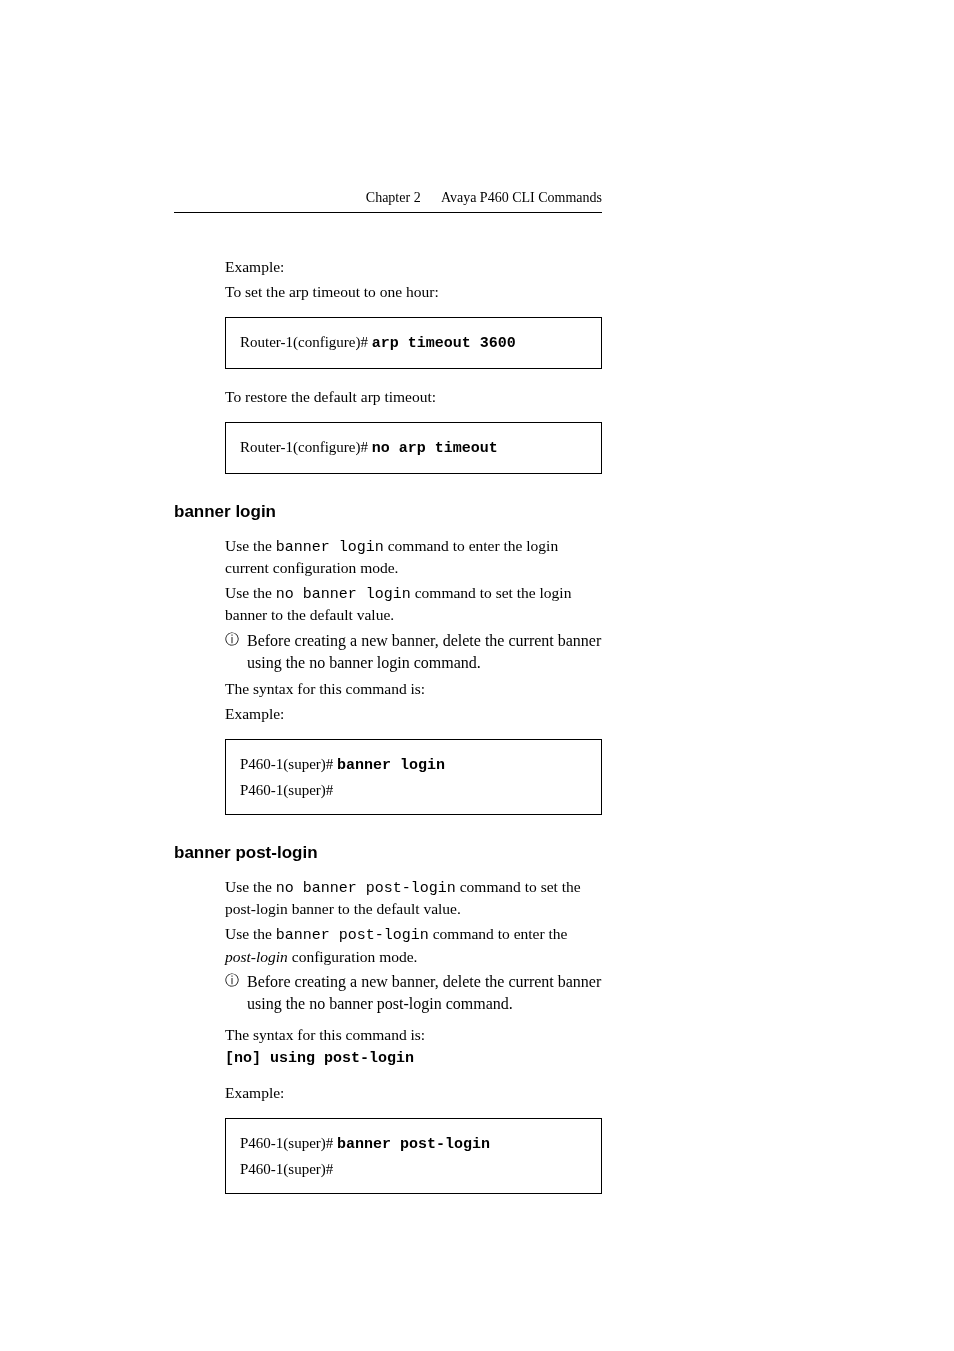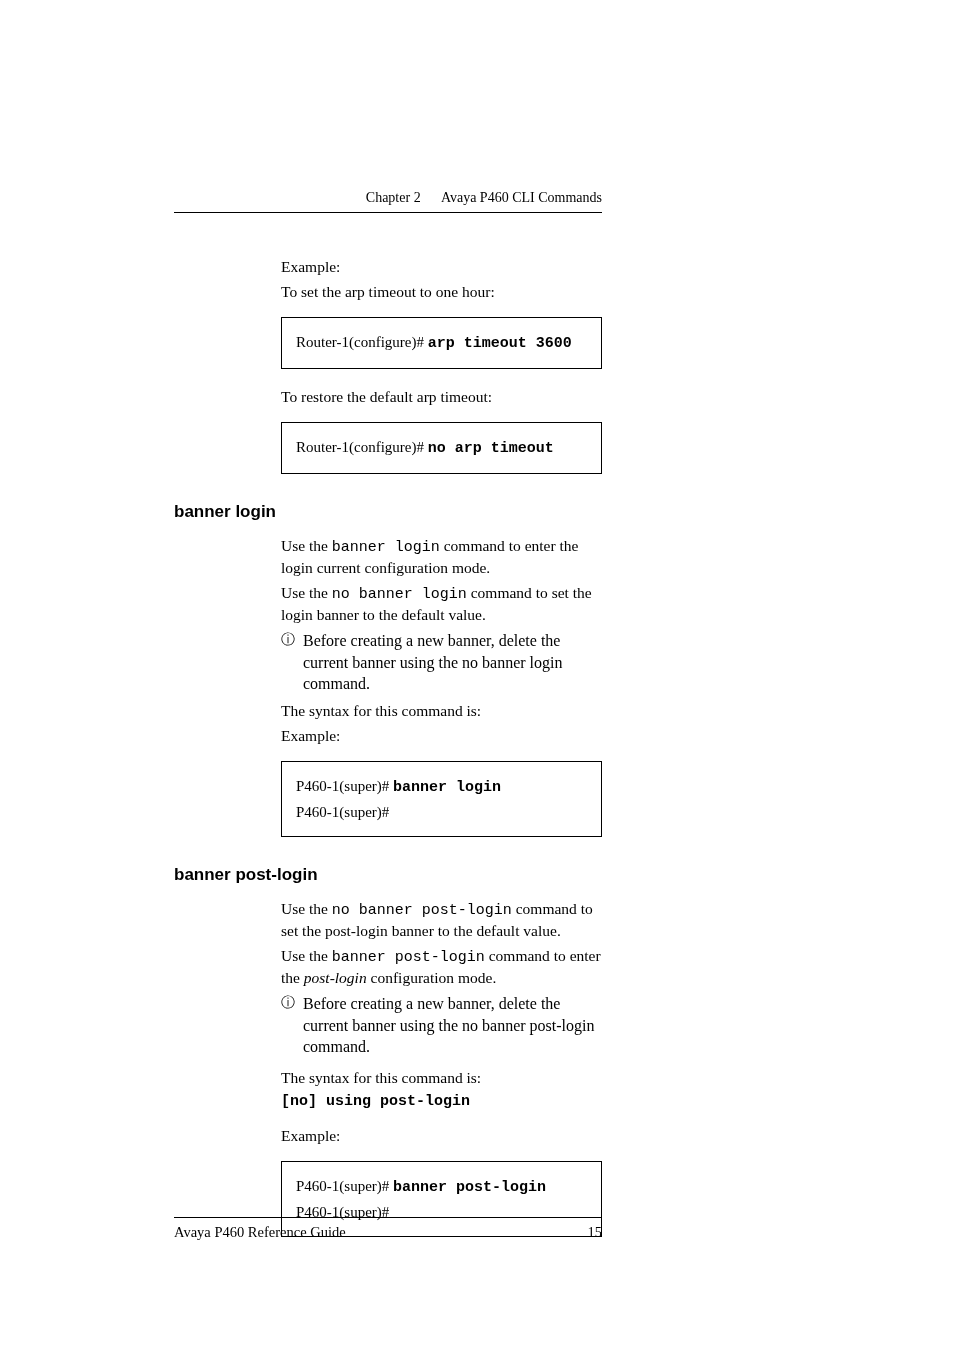--- a/index.html
+++ b/index.html
@@ -21,21 +21,21 @@
     font-size: 14px;
     color: #000;
     padding-right: 0;
   }
   .header-rule {
     border: none;
     border-top: 1px solid #000;
     margin: 6px 0 44px 0;
   }
   .body-col {
-    margin-left: 107px;
+    margin-left: 51px;
   }
   .p {
     font-size: 15.5px;
     line-height: 1.35;
     margin: 0 0 4px 0;
   }
   .example-label {
     margin-top: 0;
   }
   .code-box {
@@ -180,21 +180,14 @@
     <span class="syntax-bold">[no] using post-login</span>
 
     <p class="p">Example:</p>
 
     <div class="code-box">
       <div><span class="prompt">P460-1(super)# </span><span class="cmd">banner post-login</span></div>
       <div class="mono">P460-1(super)#</div>
     </div>
   </div>
 
-  <div class="footer">
-    <hr class="footer-rule">
-    <div class="footer-row">
-      <span>Avaya P460 Reference Guide</span>
-      <span>15</span>
-    </div>
-  </div>
 
 </div>
 
 </body></html>

